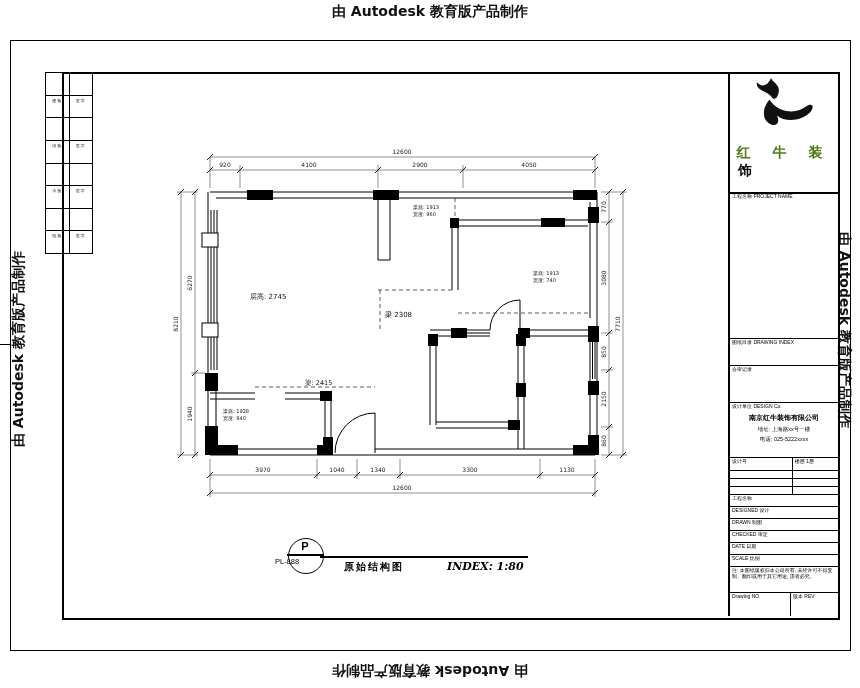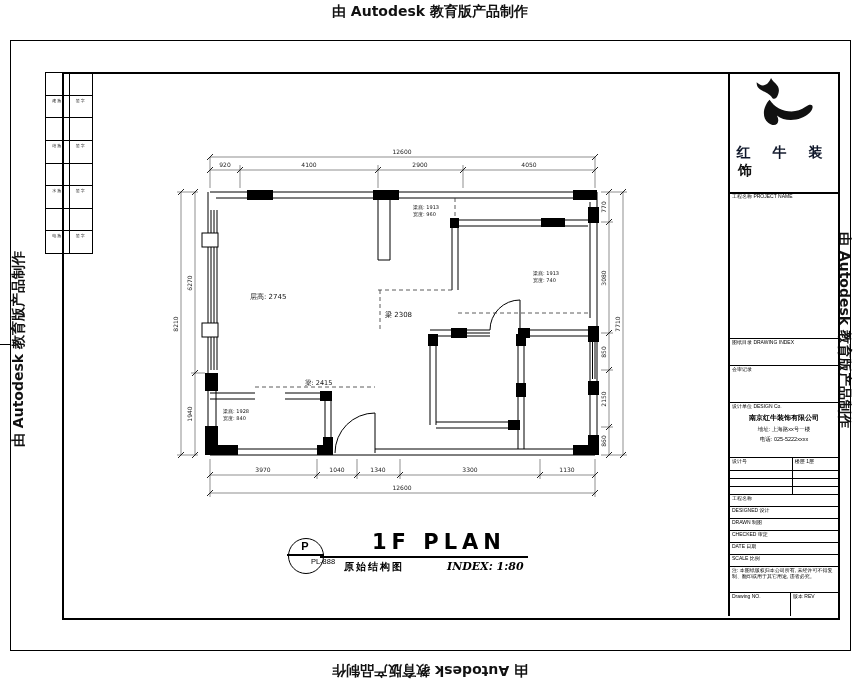--- a/index.html
+++ b/index.html
@@ -15,21 +15,21 @@
   .sig-row{flex:1;display:flex;border-bottom:1px solid #000;}
   .sig-row:last-child{border-bottom:none;}
   .sig-cell{flex:1;border-right:1px solid #000;font-size:4px;line-height:10px;text-align:center;
             overflow:hidden;letter-spacing:1px;color:#222;}
   .sig-cell:last-child{border-right:none;}
   
   .tb{left:728px;top:72px;width:108px;height:544px;border-left:2px solid #000;}
   .tb-sec{position:absolute;left:0;right:0;border-bottom:1px solid #000;overflow:hidden;}
   .t5{font-size:5px;line-height:7px;padding:1px 2px;color:#000;}
   .brand1{position:absolute;left:0;right:0;top:72px;text-align:center;font-size:14px;font-weight:bold;
-          letter-spacing:9px;color:#0f172a;}
+          letter-spacing:9px;color:#4d7c0f;}
   .brand2{position:absolute;left:8px;top:90px;font-size:14px;font-weight:bold;color:#111;}
   .tb-cells{display:flex;height:100%;}
   .tb-cell{flex:1;border-right:1px solid #000;}
   .tb-cell:last-child{border-right:none;}
   .company-line{text-align:center;color:#000;}
   
   .stamp-circle{left:288px;top:538px;width:34px;height:34px;border:1.5px solid #000;border-radius:50%;}
   .stamp-divider{left:287px;top:554px;width:37px;height:1.5px;background:#000;}
   .plan-title{left:372px;top:530px;font-size:21px;font-weight:bold;letter-spacing:5px;color:#000;
               font-family:"DejaVu Sans",sans-serif;}
@@ -274,19 +274,18 @@
     <text x="438" y="190" font-size="5">梁底: 1913</text>
     <text x="438" y="197" font-size="5">宽度: 740</text>
     <text x="128" y="328" font-size="5">梁底: 1928</text>
     <text x="128" y="335" font-size="5">宽度: 840</text>
   </g>
 </svg>
 
 <div class="abs stamp-circle"></div>
 <div class="abs" style="left:288px;top:540px;width:34px;text-align:center;font-size:11px;font-weight:bold;">P</div>
 <div class="abs stamp-divider"></div>
-<div class="abs" style="left:304px;top:557px;width:38px;text-align:center;font-size:7.5px;">PL-888</div>
-<div class="abs plan-title">1F PLAN</div>
+<div class="abs" style="left:268px;top:557px;width:38px;text-align:center;font-size:7.5px;">PL-888</div>
 <div class="abs title-underline"></div>
 <div class="abs drawing-name">原始结构图</div>
 <div class="abs scale-label">INDEX: 1:80</div>
 
 </div>
 
 </body></html>

